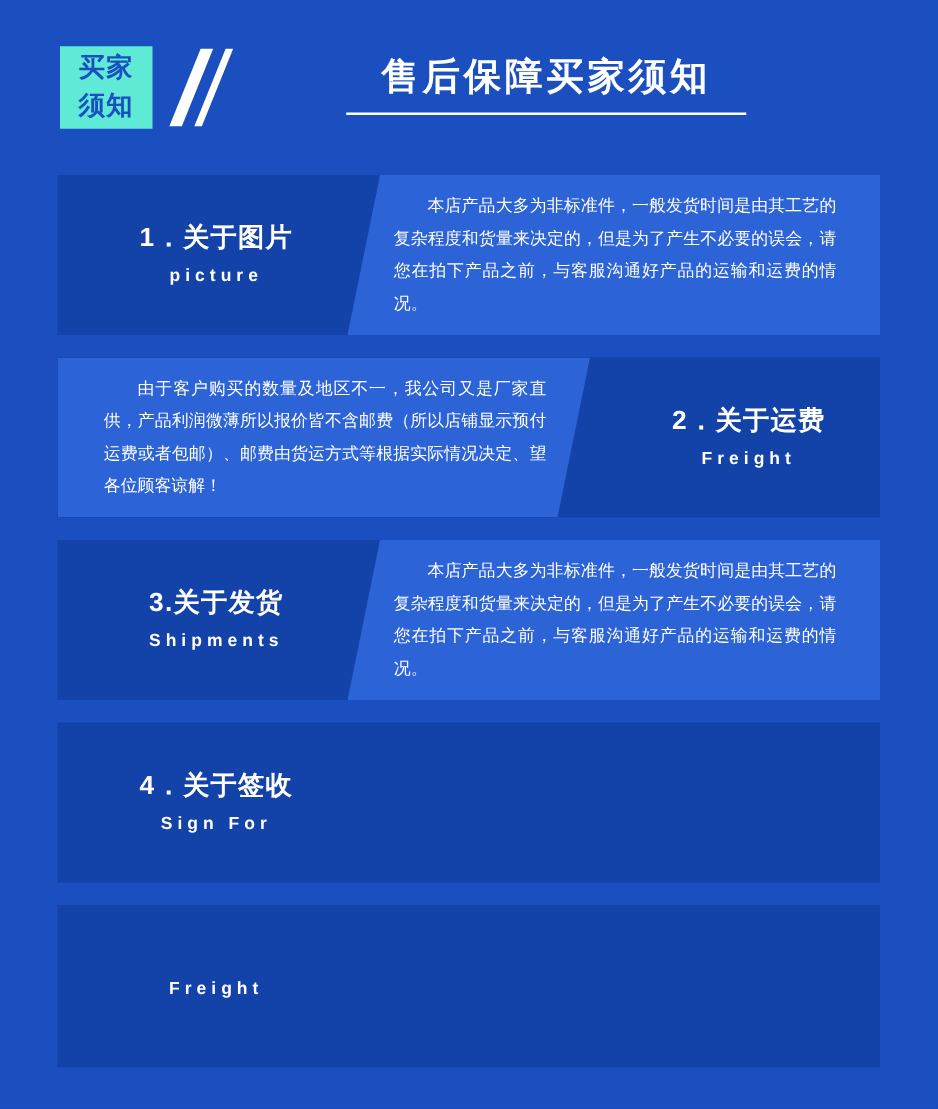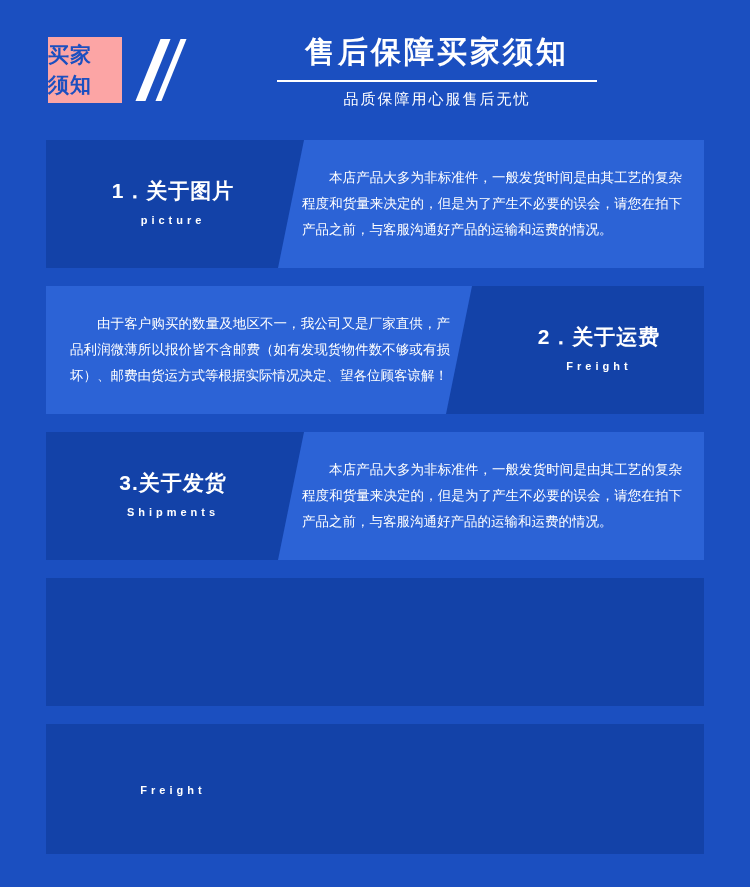--- a/index.html
+++ b/index.html
@@ -26,29 +26,29 @@
     position: relative;
     height: 140px;
     display: flex;
     align-items: center;
     padding-left: 48px;
     box-sizing: border-box;
   }
   .header-badge {
     width: 74px;
     height: 66px;
-    background: #fca5a5;
+    background: #5eead4;
     color: #1b4fc0;
     font-size: 21px;
     font-weight: bold;
     line-height: 30px;
     letter-spacing: 1px;
     display: flex;
     flex-direction: column;
-    align-items: flex-start;
+    align-items: center;
     justify-content: center;
     flex: 0 0 auto;
   }
   .header-slashes {
     display: flex;
     margin-left: 26px;
     margin-right: 10px;
     flex: 0 0 auto;
   }
   .slash {
@@ -109,41 +109,41 @@
     padding-left: 22px;
   }
   .label-cn {
     font-size: 21px;
     font-weight: bold;
     letter-spacing: 1px;
     line-height: 30px;
     white-space: nowrap;
   }
   .label-en {
-    font-size: 11px;
+    font-size: 14px;
     font-weight: bold;
     letter-spacing: 4px;
     line-height: 24px;
     margin-top: 2px;
     text-transform: none;
   }
   .text-panel {
     flex: 1 1 auto;
     background: #2c63d6;
     color: #ffffff;
     font-size: 13.5px;
     line-height: 26px;
     padding: 14px 22px 14px 24px;
     box-sizing: border-box;
     display: flex;
     align-items: center;
     position: relative;
   }
   .text-panel p {
-    margin: 0;
+    margin: 13px;
     text-align: justify;
     font-family: Liberation Serif, serif;
   }
   .text-indent { text-indent: 2em; }
 
   
   .section.right .label-box { order: 2; }
   .section.right .text-panel { order: 1; }
 
   
@@ -169,21 +169,20 @@
       <span>买家</span>
       <span>须知</span>
     </div>
     <div class="header-slashes">
       <div class="slash"></div>
       <div class="slash thin"></div>
     </div>
     <div class="header-titles">
       <div class="header-title-main">售后保障买家须知</div>
       <div class="header-rule"></div>
-      <div class="header-title-sub">品质保障用心服售后无忧</div>
     </div>
   </div>
 
   <div class="section">
     <div class="section-inner">
       <div class="label-box">
         <div class="label-cn">1．关于图片</div>
         <div class="label-en">picture</div>
       </div>
       <div class="text-panel panel-left-slant">
@@ -192,39 +191,43 @@
     </div>
   </div>
 
   <div class="section right">
     <div class="section-inner">
       <div class="label-box">
         <div class="label-cn">2．关于运费</div>
         <div class="label-en">Freight</div>
       </div>
       <div class="text-panel panel-right-slant">
-        <p class="text-indent">由于客户购买的数量及地区不一，我公司又是厂家直供，产品利润微薄所以报价皆不含邮费（如有发现货物件数不够或有损坏）、邮费由货运方式等根据实际情况决定、望各位顾客谅解！</p>
+        <p class="text-indent">由于客户购买的数量及地区不一，我公司又是厂家直供，产品利润微薄所以报价皆不含邮费（所以店铺显示预付运费或者包邮）、邮费由货运方式等根据实际情况决定、望各位顾客谅解！</p>
       </div>
     </div>
   </div>
 
   <div class="section">
     <div class="section-inner">
       <div class="label-box">
         <div class="label-cn">3.关于发货</div>
         <div class="label-en">Shipments</div>
       </div>
       <div class="text-panel panel-left-slant">
         <p class="text-indent">本店产品大多为非标准件，一般发货时间是由其工艺的复杂程度和货量来决定的，但是为了产生不必要的误会，请您在拍下产品之前，与客服沟通好产品的运输和运费的情况。</p>
       </div>
     </div>
   </div>
 
   <div class="section right">
     <div class="section-inner">
+      <div class="label-box">
+        <div class="label-cn">4．关于签收</div>
+        <div class="label-en">Sign For</div>
+      </div>
     </div>
   </div>
 
   <div class="section tall">
     <div class="section-inner">
       <div class="label-box">
         <div class="label-en">Freight</div>
       </div>
     </div>
   </div>

